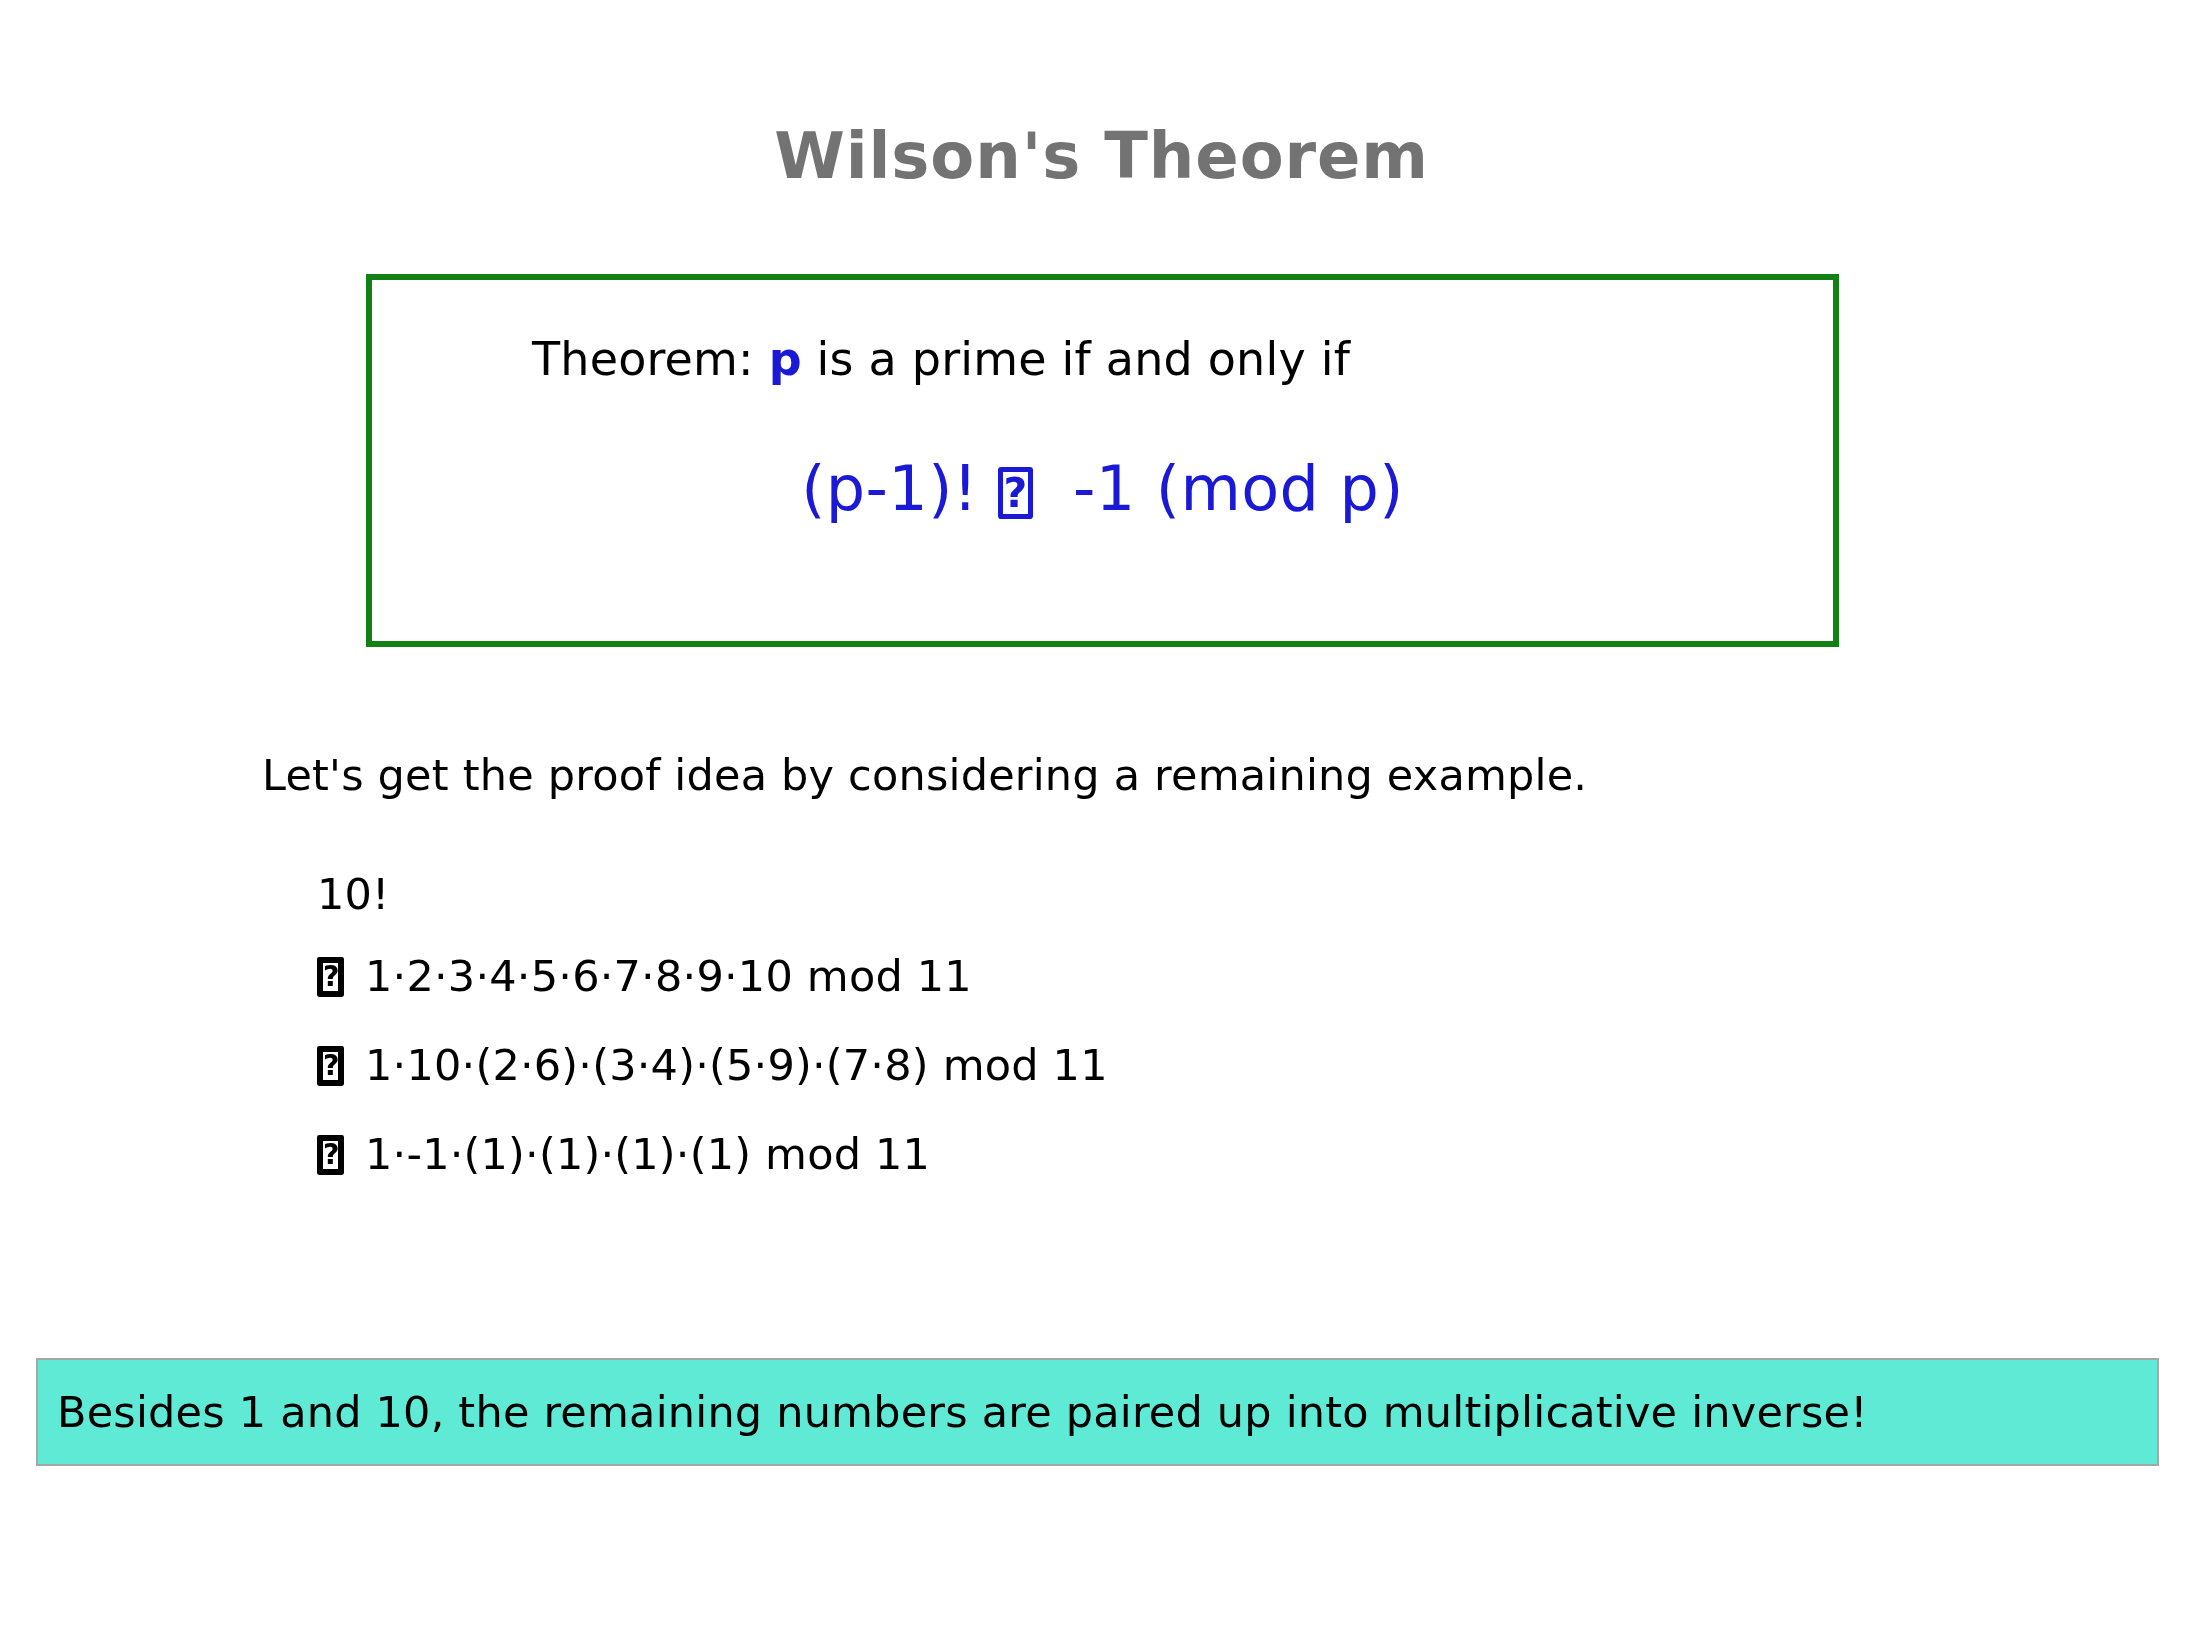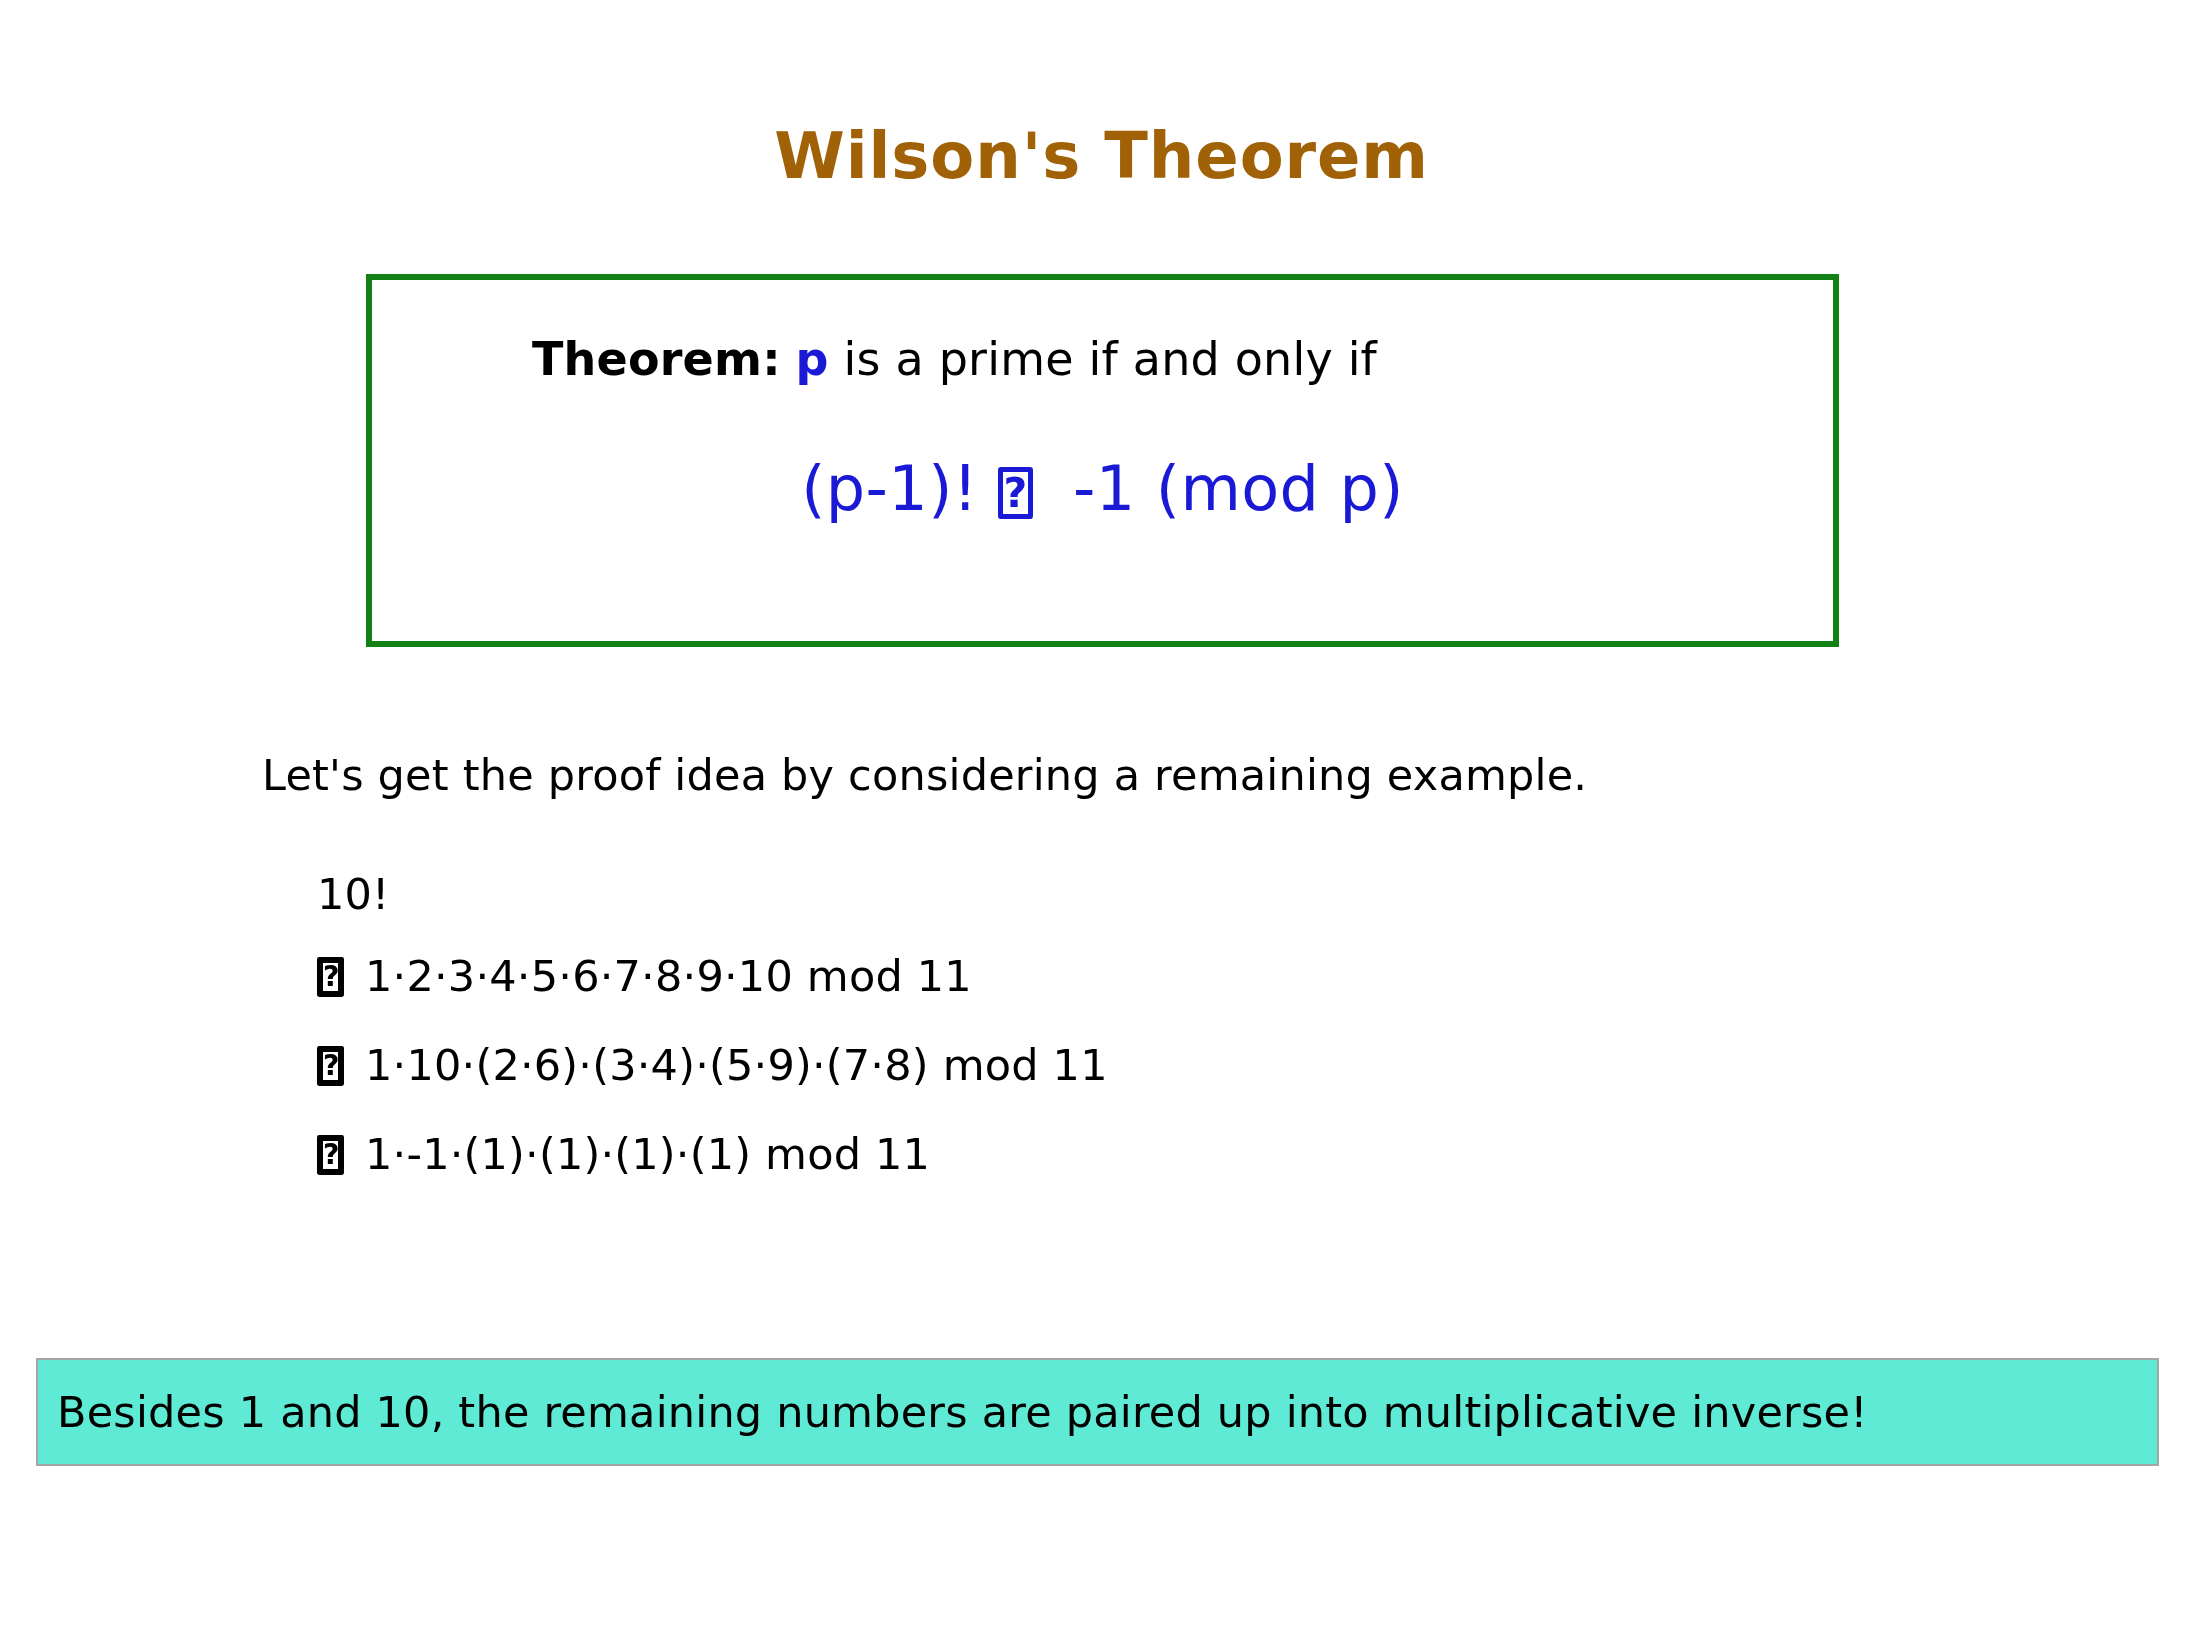--- a/index.html
+++ b/index.html
@@ -27,21 +27,21 @@
   .slide-title {
     position: absolute;
     left: 0;
     top: 119px;
     width: 2203px;
     text-align: center;
     font-family: "DejaVu Sans", sans-serif;
     font-weight: bold;
     font-size: 64px;
     letter-spacing: 0.9px;
-    color: #a16207;
+    color: #737373;
     white-space: nowrap;
   }
 
   
   .theorem-box {
     position: absolute;
     left: 366px;
     top: 274px;
     width: 1473px;
     height: 373px;
@@ -53,21 +53,21 @@
   .theorem-line {
     position: absolute;
     left: 160px;
     top: 52px;
     font-size: 46px;
     color: #000000;
     white-space: nowrap;
     letter-spacing: 0.2px;
   }
   .theorem-line .kw {
-    font-weight: bold;
+    font-weight: normal;
     color: #000000;
   }
   .theorem-line .var-p {
     color: #1a1ad6;
     font-weight: 600;
   }
 
   .theorem-formula {
     position: absolute;
     left: 0;

